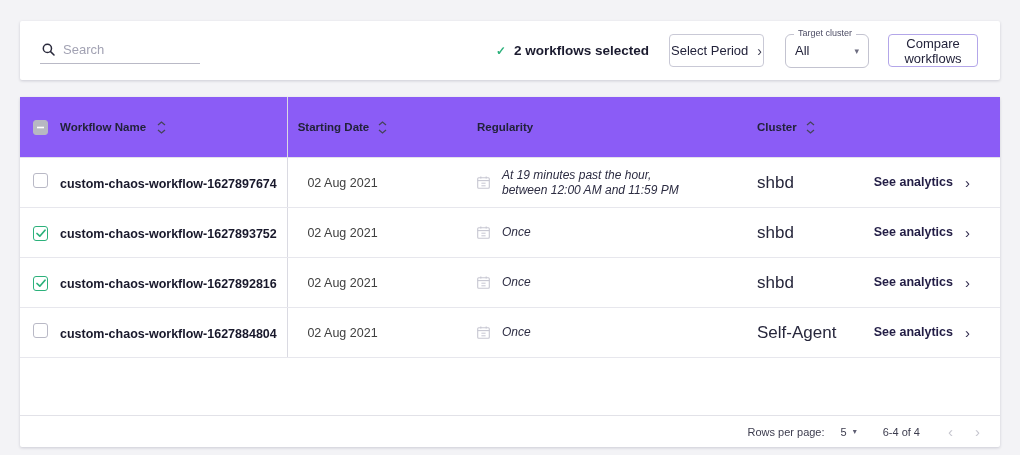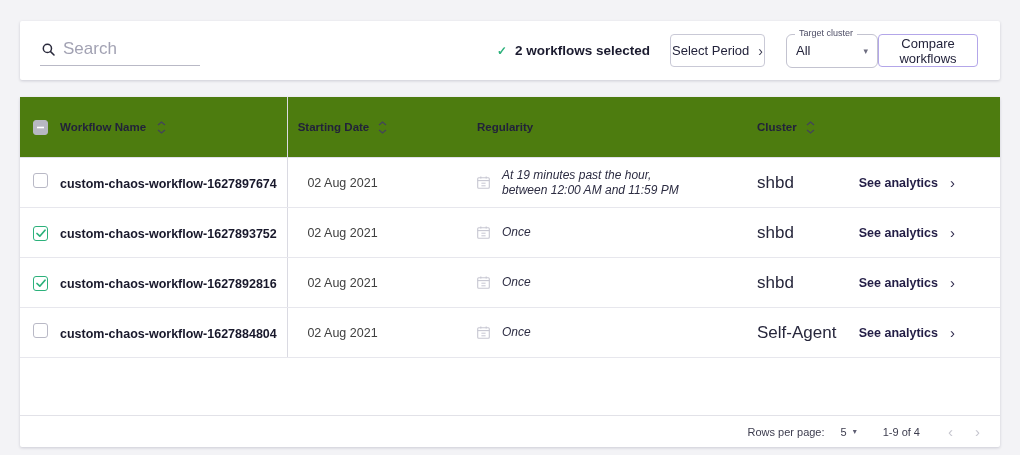--- a/index.html
+++ b/index.html
@@ -26,21 +26,21 @@
     width: 160px;
     display: flex;
     align-items: center;
     gap: 8px;
     border-bottom: 1px solid #b9b9c6;
     padding: 4px 2px 6px 2px;
   }
   .search-wrap input {
     border: none; outline: none;
     font-family: "Liberation Sans", sans-serif;
-    font-size: 17px;
+    font-size: 13px;
     color: #6d28d9;
     width: 100%;
     background: transparent;
   }
   .search-wrap input::placeholder { color: #a2a2b3; }
   .toolbar-right {
     margin-left: auto;
     display: flex;
     align-items: center;
     margin-right: 22px;
@@ -56,24 +56,24 @@
     border: 1px solid #c9c9d6;
     border-radius: 4px;
     height: 33px;
     display: flex; align-items: center; justify-content: center;
     font-size: 13px; color: #23233b;
     cursor: pointer;
     font-family: "Liberation Sans", sans-serif;
   }
   .btn-period { width: 95px; gap: 9px; }
   .btn-period .chev { font-size: 14px; color: #3c3c52; line-height: 1; }
-  .btn-compare { width: 100px; border-color: #b3a6e9; }
+  .btn-compare { width: 90px; border-color: #b3a6e9; margin-left: 19px; }
   .cluster-select {
     position: relative;
-    width: 92px; height: 34px;
+    width: 84px; height: 34px;
     border: 1px solid #c3c3d0;
     border-radius: 6px;
     margin-left: 21px;
     display: flex; align-items: center;
     padding: 0 9px;
     background: #fff;
     cursor: pointer;
   }
   .cluster-select .legend {
     position: absolute;
@@ -88,31 +88,31 @@
   .cluster-select .caret { margin-left: auto; font-size: 9px; color: #6d6d80; }
   
   .table-card { top: 97px; height: 350px; display: flex; flex-direction: column; }
   .grid-row {
     display: grid;
     grid-template-columns: 40px 227px 110px 313px 140px 1fr;
     align-items: center;
   }
   .thead {
     height: 61px;
-    background: #4d7c0f;
+    background: #8b5cf6;
     border-bottom: 1px solid #e2e2ea;
     font-size: 11.5px;
     font-weight: bold;
     color: #22223a;
   }
   .cell-check { padding-left: 13px; }
   .cell-date { border-left: 1px solid #dadae2; align-self: stretch; display: flex; align-items: center; justify-content: center; gap: 9px; }
   .cell-reg { padding-left: 80px; display: flex; align-items: center; gap: 12px; }
   .cell-cluster { padding-left: 47px; display: flex; align-items: center; gap: 9px; }
-  .cell-action { display: flex; align-items: center; justify-content: flex-end; gap: 12px; padding-right: 45px; }
+  .cell-action { display: flex; align-items: flex-start; justify-content: flex-end; gap: 12px; padding-right: 30px; }
   .head-label-wrap { display: flex; align-items: center; gap: 11px; }
   .sort-stack {
     display: flex; flex-direction: column; align-items: center; gap: 3px;
     cursor: pointer; background: none; border: none; padding: 0;
   }
   .tbody-row {
     height: 50px;
     border-bottom: 1px solid #e7e7ed;
     background: #fff;
   }
@@ -398,17 +398,17 @@
 </div>
 
   <div class="filler"></div>
 
   <div class="tfoot">
     <span>Rows per page:</span>
     <span class="rpp-value">
       <span>5</span>
       <span class="rpp-caret">▾</span>
     </span>
-    <span class="range-text">1-9 of 4</span>
+    <span class="range-text">6-4 of 4</span>
     <button class="page-nav page-prev">‹</button>
     <button class="page-nav page-next">›</button>
   </div>
 </div>
 
 </body></html>

